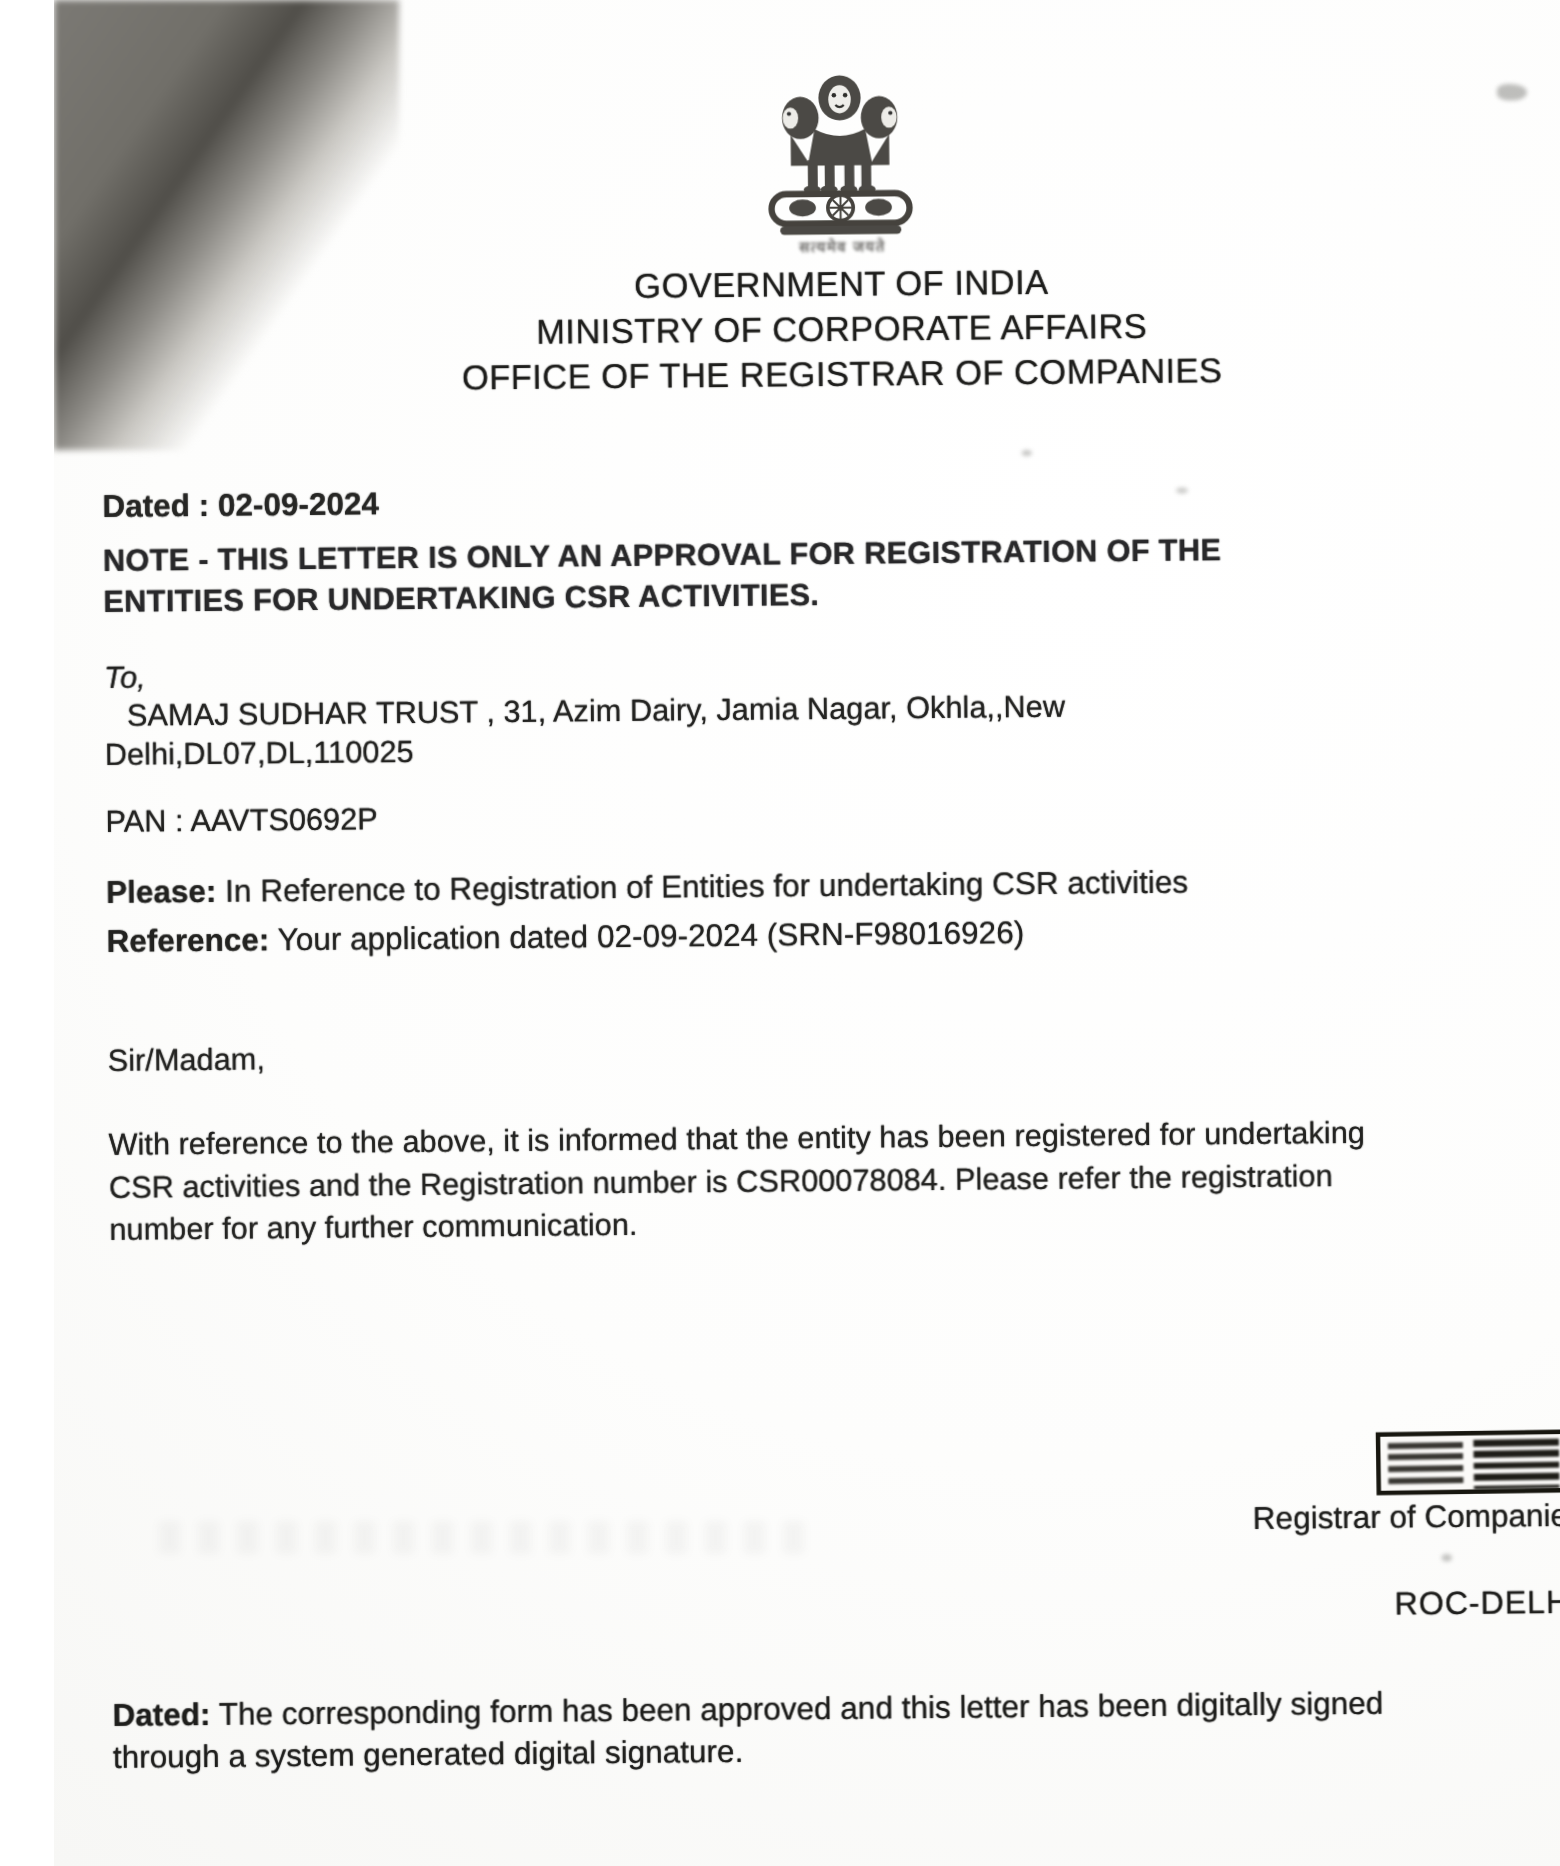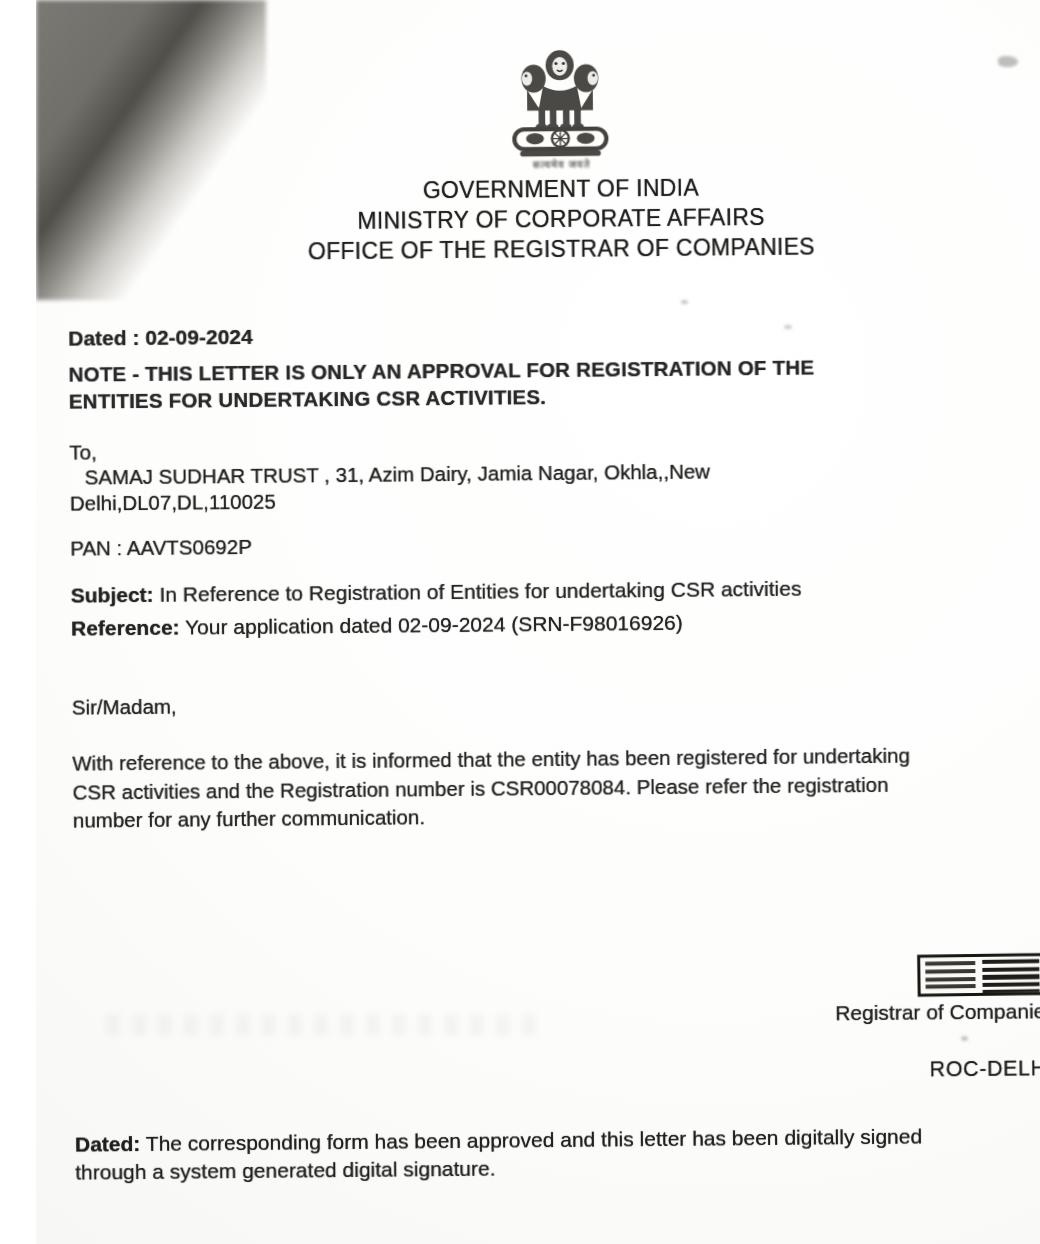--- a/index.html
+++ b/index.html
@@ -46,21 +46,21 @@
   .motto{
     left:462px;top:157px;width:136px;text-align:center;
     font-size:10px;letter-spacing:1px;color:#3c3a36;
     filter:blur(1.1px);opacity:.8;overflow:hidden;height:16px;
   }
   .letterhead{left:0;top:174px;width:1058px;text-align:center;font-size:23px;line-height:30px;color:#1d1d1b;letter-spacing:.3px;}
 
   .dated{left:35px;top:322px;font-size:21px;font-weight:700;color:#262624;}
   .note-banner{left:35px;top:356px;font-size:20.5px;line-height:27px;font-weight:700;color:#28282a;letter-spacing:.2px;}
 
-  .to-line{left:35px;top:436px;font-size:20.5px;}
+  .to-line{left:35px;top:436px;font-size:20.5px;font-style:italic;}
   .addr1{left:50px;top:461px;font-size:20.5px;}
   .addr2{left:35px;top:487px;font-size:20.5px;}
   .pan{left:35px;top:532px;font-size:20.5px;}
 
   .subject{left:35px;top:579px;font-size:21px;}
   .reference{left:35px;top:612px;font-size:21px;}
   .b{font-weight:700;}
 
   .salutation{left:35px;top:691px;font-size:20.5px;}
   .body-para{left:35px;top:745px;font-size:20.5px;line-height:28.5px;color:#232321;}
@@ -158,21 +158,21 @@
       <div>ENTITIES FOR UNDERTAKING CSR ACTIVITIES.</div>
     </div>
 
     <div class="abs to-line">To,</div>
     <div class="abs addr1">SAMAJ SUDHAR TRUST , 31, Azim Dairy, Jamia Nagar, Okhla,,New</div>
     <div class="abs addr2">Delhi,DL07,DL,110025</div>
 
     <div class="abs pan">PAN : AAVTS0692P</div>
 
     <div class="abs subject">
-      <span class="b">Subject:</span>
+      <span class="b">Please:</span>
       <span>In Reference to Registration of Entities for undertaking CSR activities</span>
     </div>
 
     <div class="abs reference">
       <span class="b">Reference:</span>
       <span>Your application dated 02-09-2024 (SRN-F98016926)</span>
     </div>
 
     <div class="abs salutation">Sir/Madam,</div>
 

